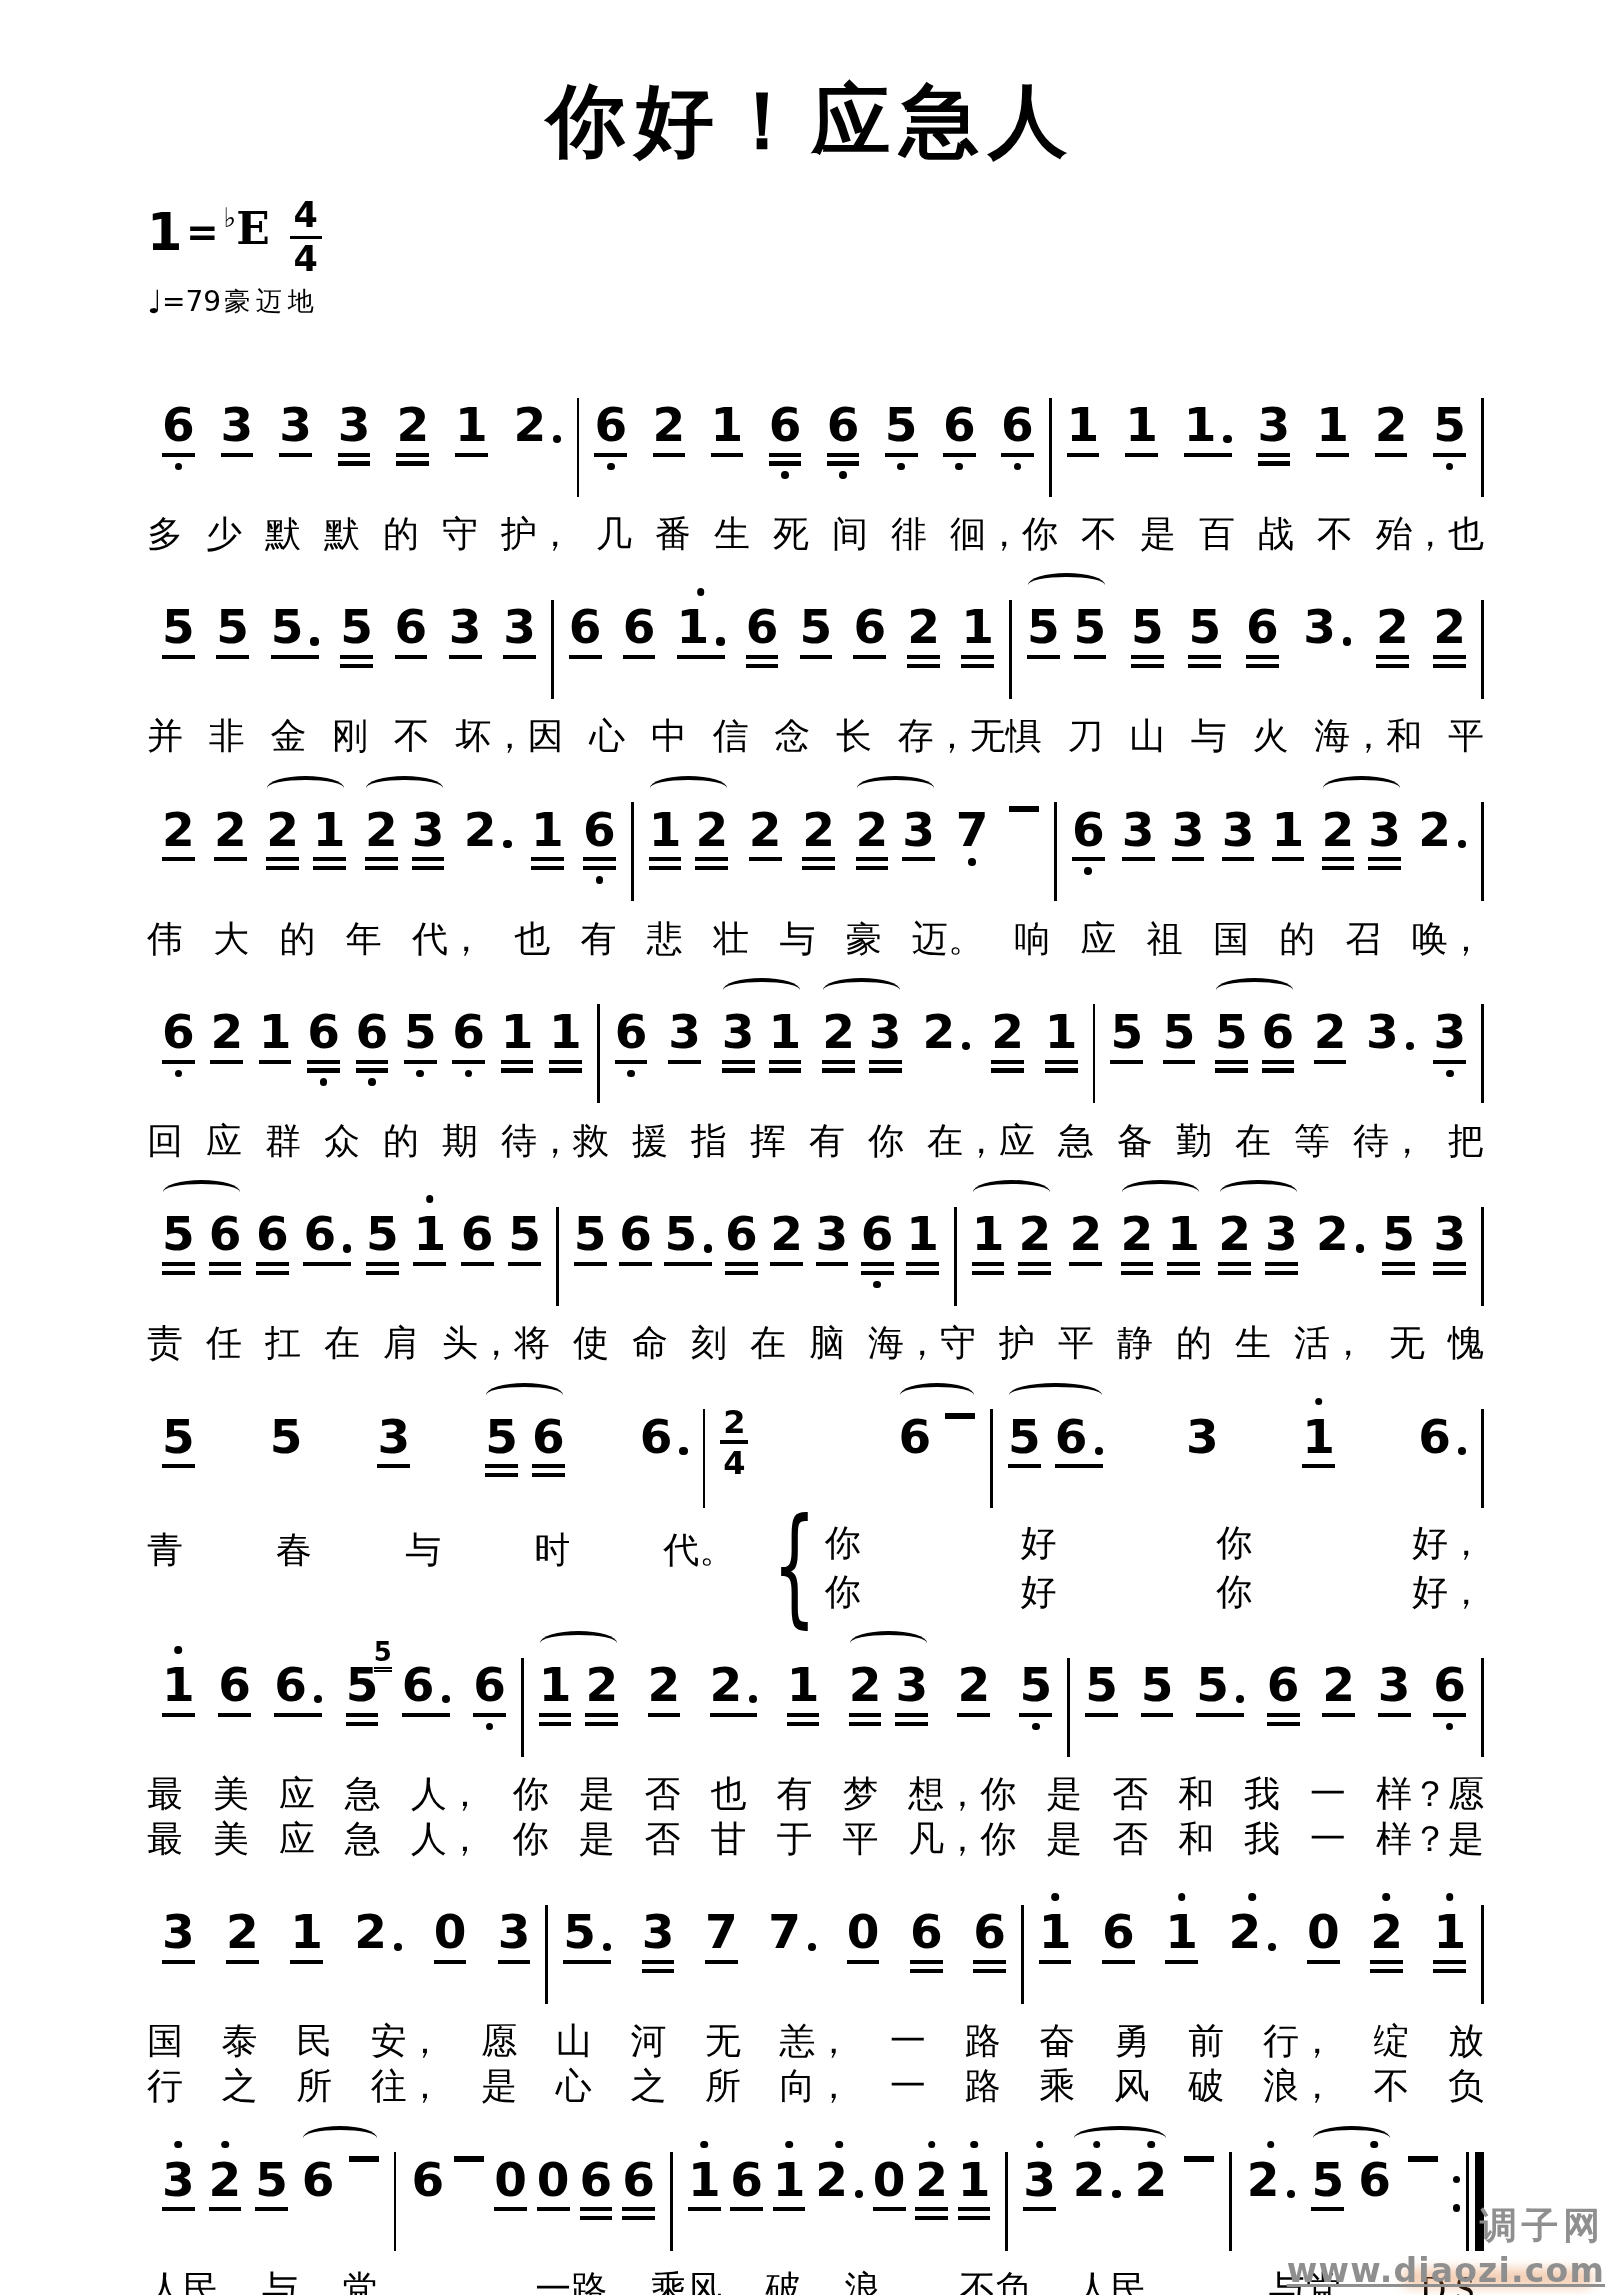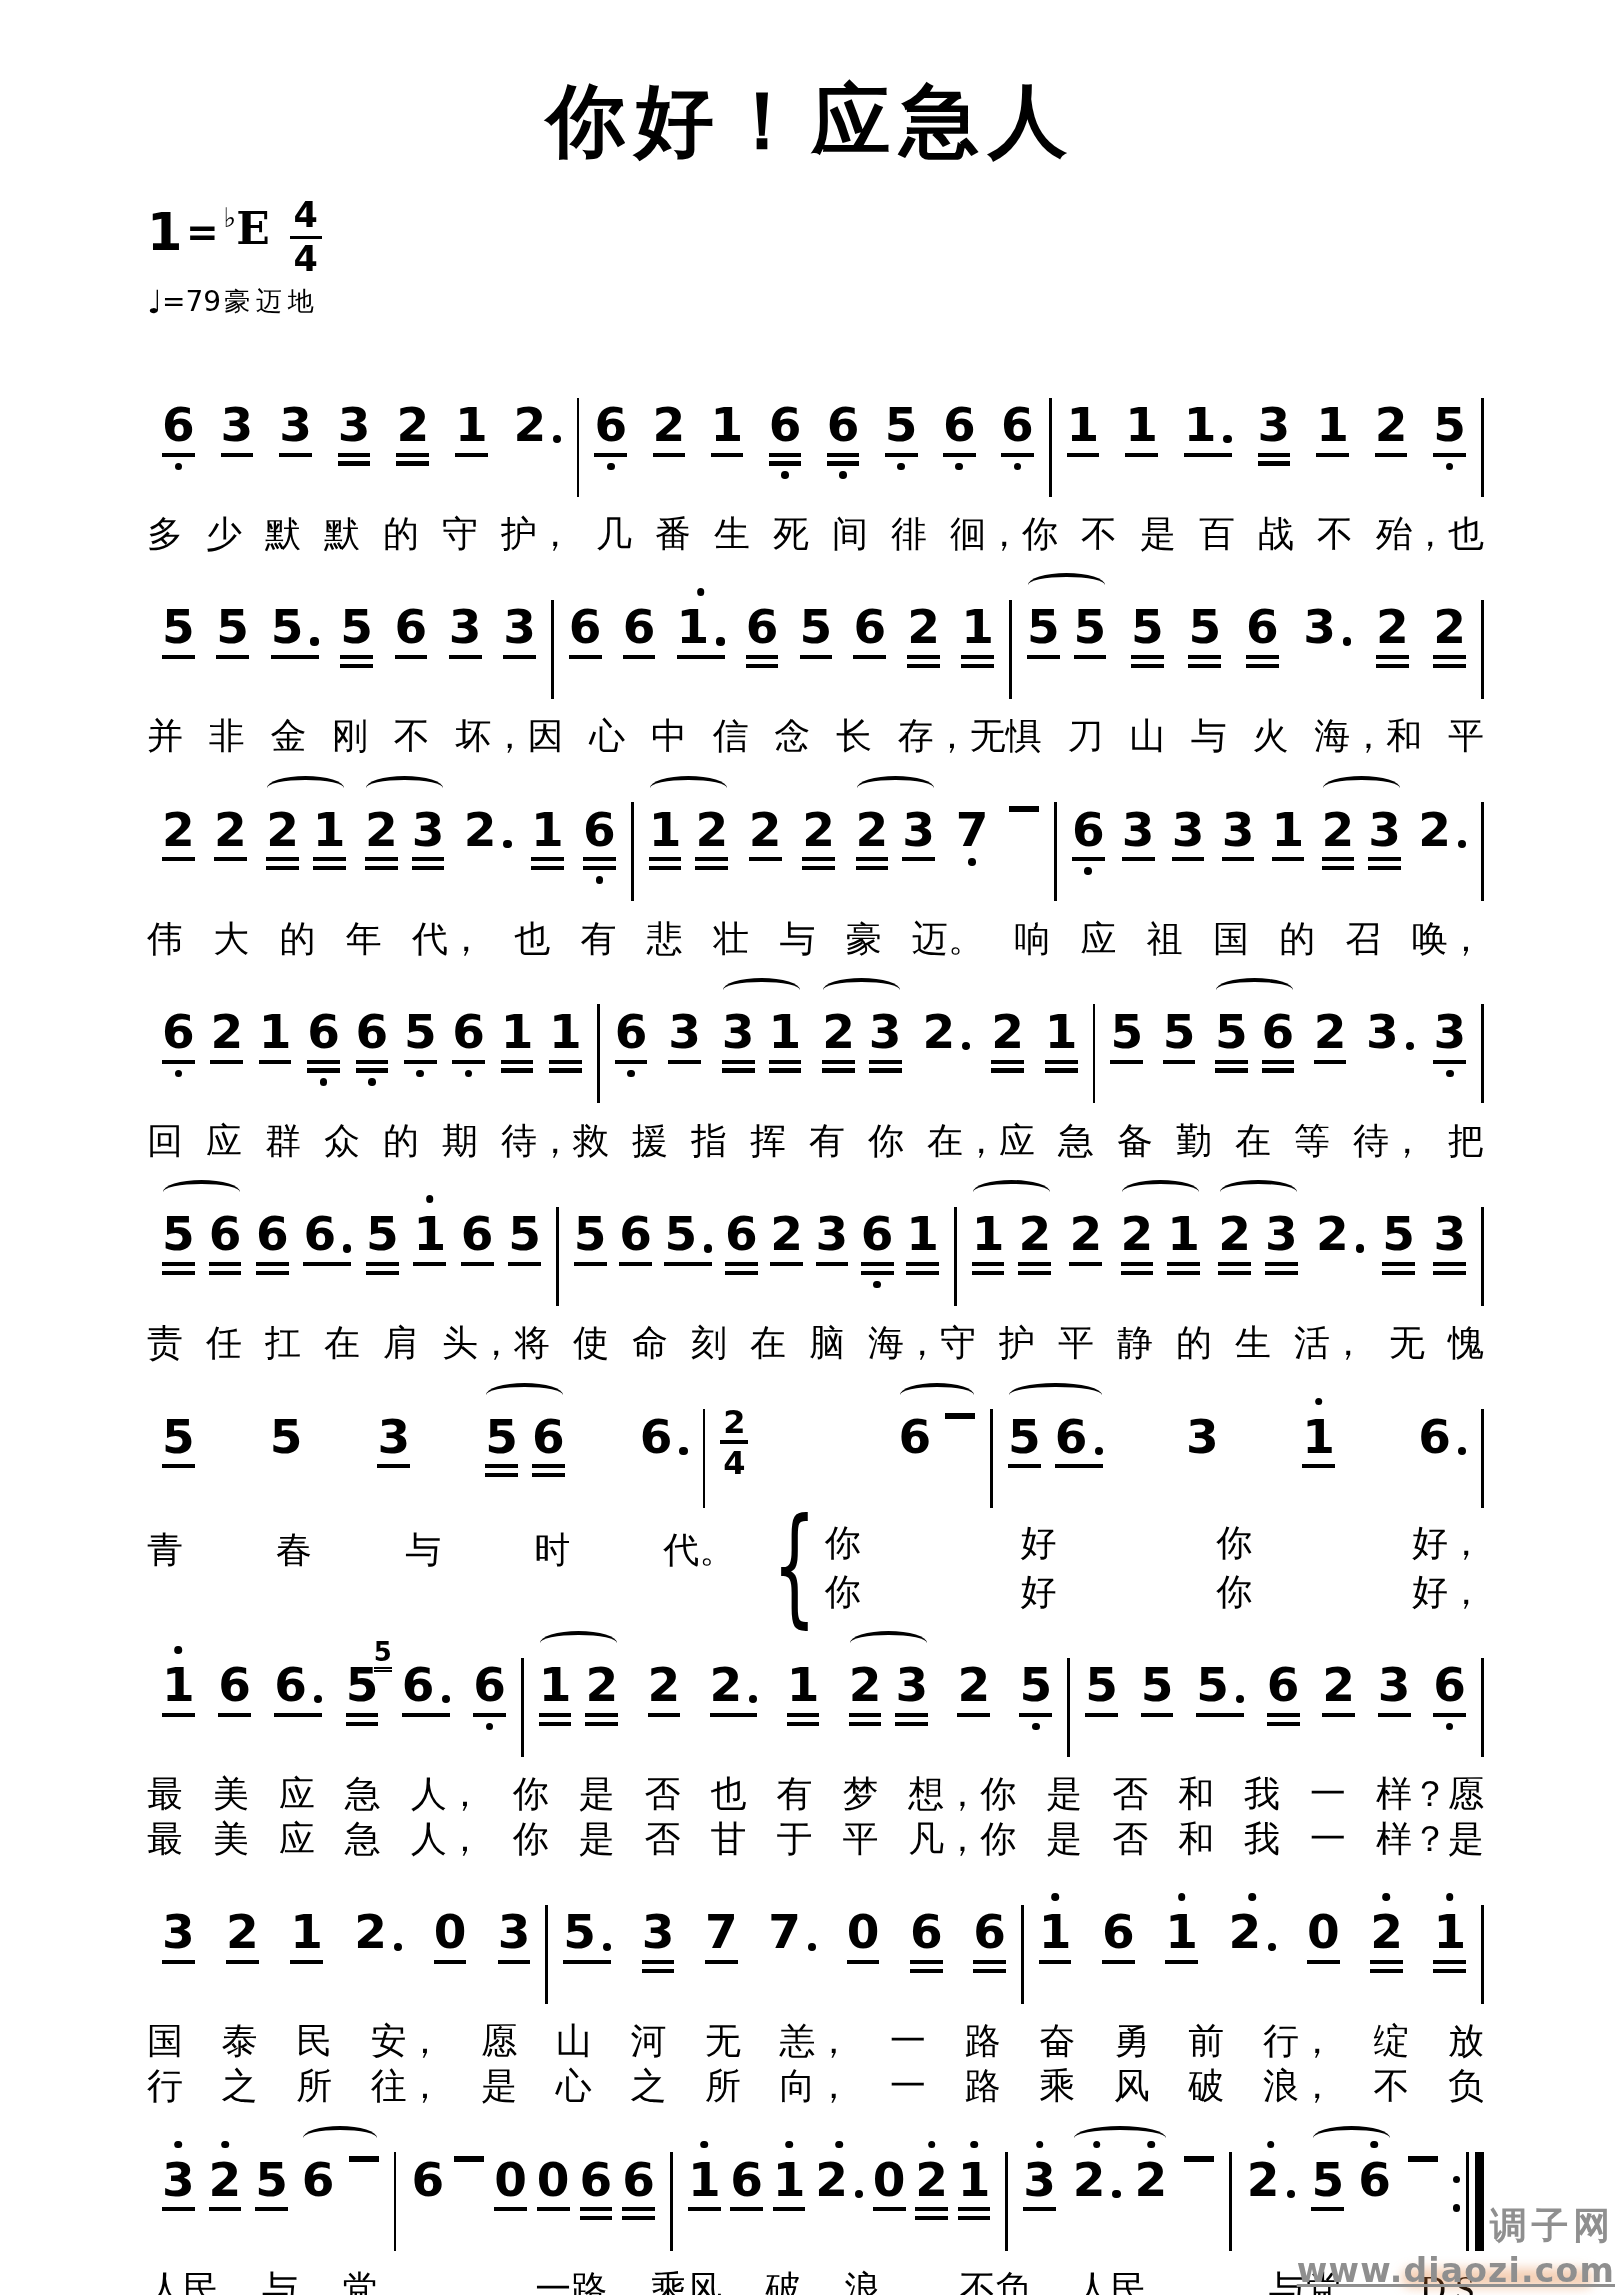--- a/index.html
+++ b/index.html
@@ -55,21 +55,21 @@
   .l6wrap{display:flex;align-items:flex-start;margin-top:17.5px;}
   .l6left{width:44%;display:flex;justify-content:space-between;font-size:36px;}
   .l6right{flex:1;display:flex;align-items:flex-start;margin-left:35px;}
   .l6ann{display:flex;flex-direction:column;align-items:flex-end;margin-right:10.5px;margin-top:-8.2px;}
   .l6mod{font-size:26px;margin-top:20px;white-space:nowrap;}
   .l6mod .flat{font-size:21px;vertical-align:10.5px;font-family:"DejaVu Sans",sans-serif;}
   .l6mod .modsub{font-size:19.3px;}
   .l6brace{font-size:69px;line-height:1;transform:scaleY(1.85);transform-origin:50% 40%;font-family:"DejaVu Sans",sans-serif;margin:0 8.2px 0 2.3px;}
   .l6rows{flex:1;display:flex;flex-direction:column;gap:8.2px;margin-top:-2.3px;}
   .l6rows .lyric-row{margin-top:0;}
-  .wm{position:absolute;right:8px;bottom:4.7px;text-align:right;color:#8f8f8f;font-family:"DejaVu Sans",sans-serif;font-weight:bold;}
+  .wm{position:absolute;right:18px;bottom:4.7px;text-align:right;color:#8f8f8f;font-family:"DejaVu Sans",sans-serif;font-weight:bold;}
   .wm1{font-size:37px;letter-spacing:4.7px;}
   .wm2{font-size:33px;letter-spacing:1.2px;text-decoration:underline;}
   .smudge{position:absolute;right:29px;bottom:7px;width:193px;height:20px;background:rgba(225,120,45,.35);filter:blur(5.3px);border-radius:11.7px;}
 </style>
 </head>
 <body>
 
 <div class="title">你好！应急人</div>
 
 <div class="meta">

